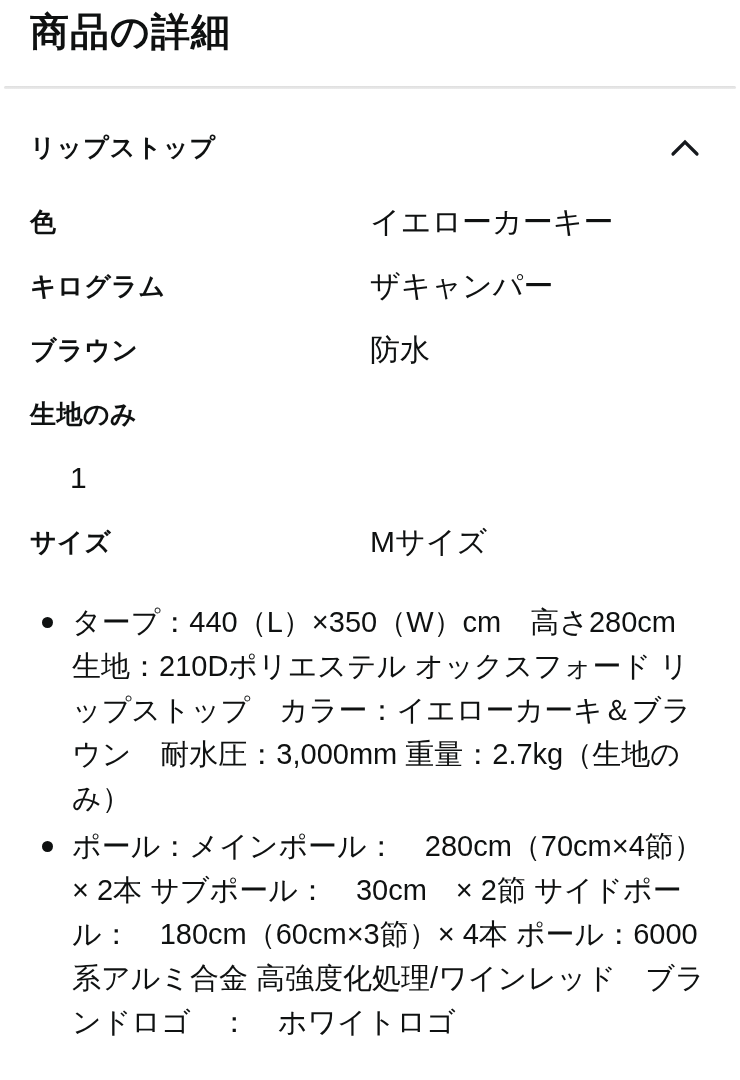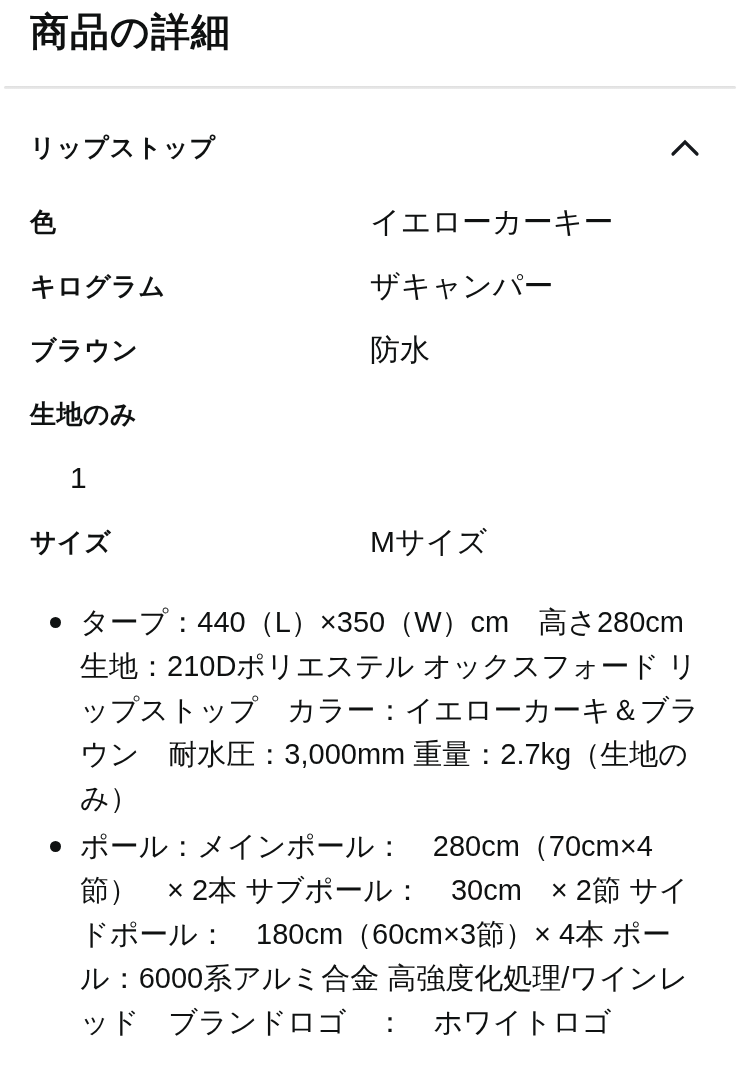--- a/index.html
+++ b/index.html
@@ -59,21 +59,21 @@
     font-weight: 700;
     letter-spacing: 0.5px;
   }
   .spec-value {
     font-size: 30px;
     font-weight: 400;
     margin-left: 40px;
   }
   .highlight-list {
     list-style: none;
-    margin: 26px 0 0 12px;
+    margin: 26px 0 0 4px;
     padding: 0 30px 0 68px;
   }
   .highlight-item {
     position: relative;
     font-size: 29px;
     line-height: 44px;
     margin: 0 0 4px 0;
     word-break: break-all;
   }
   .bullet-dot {

